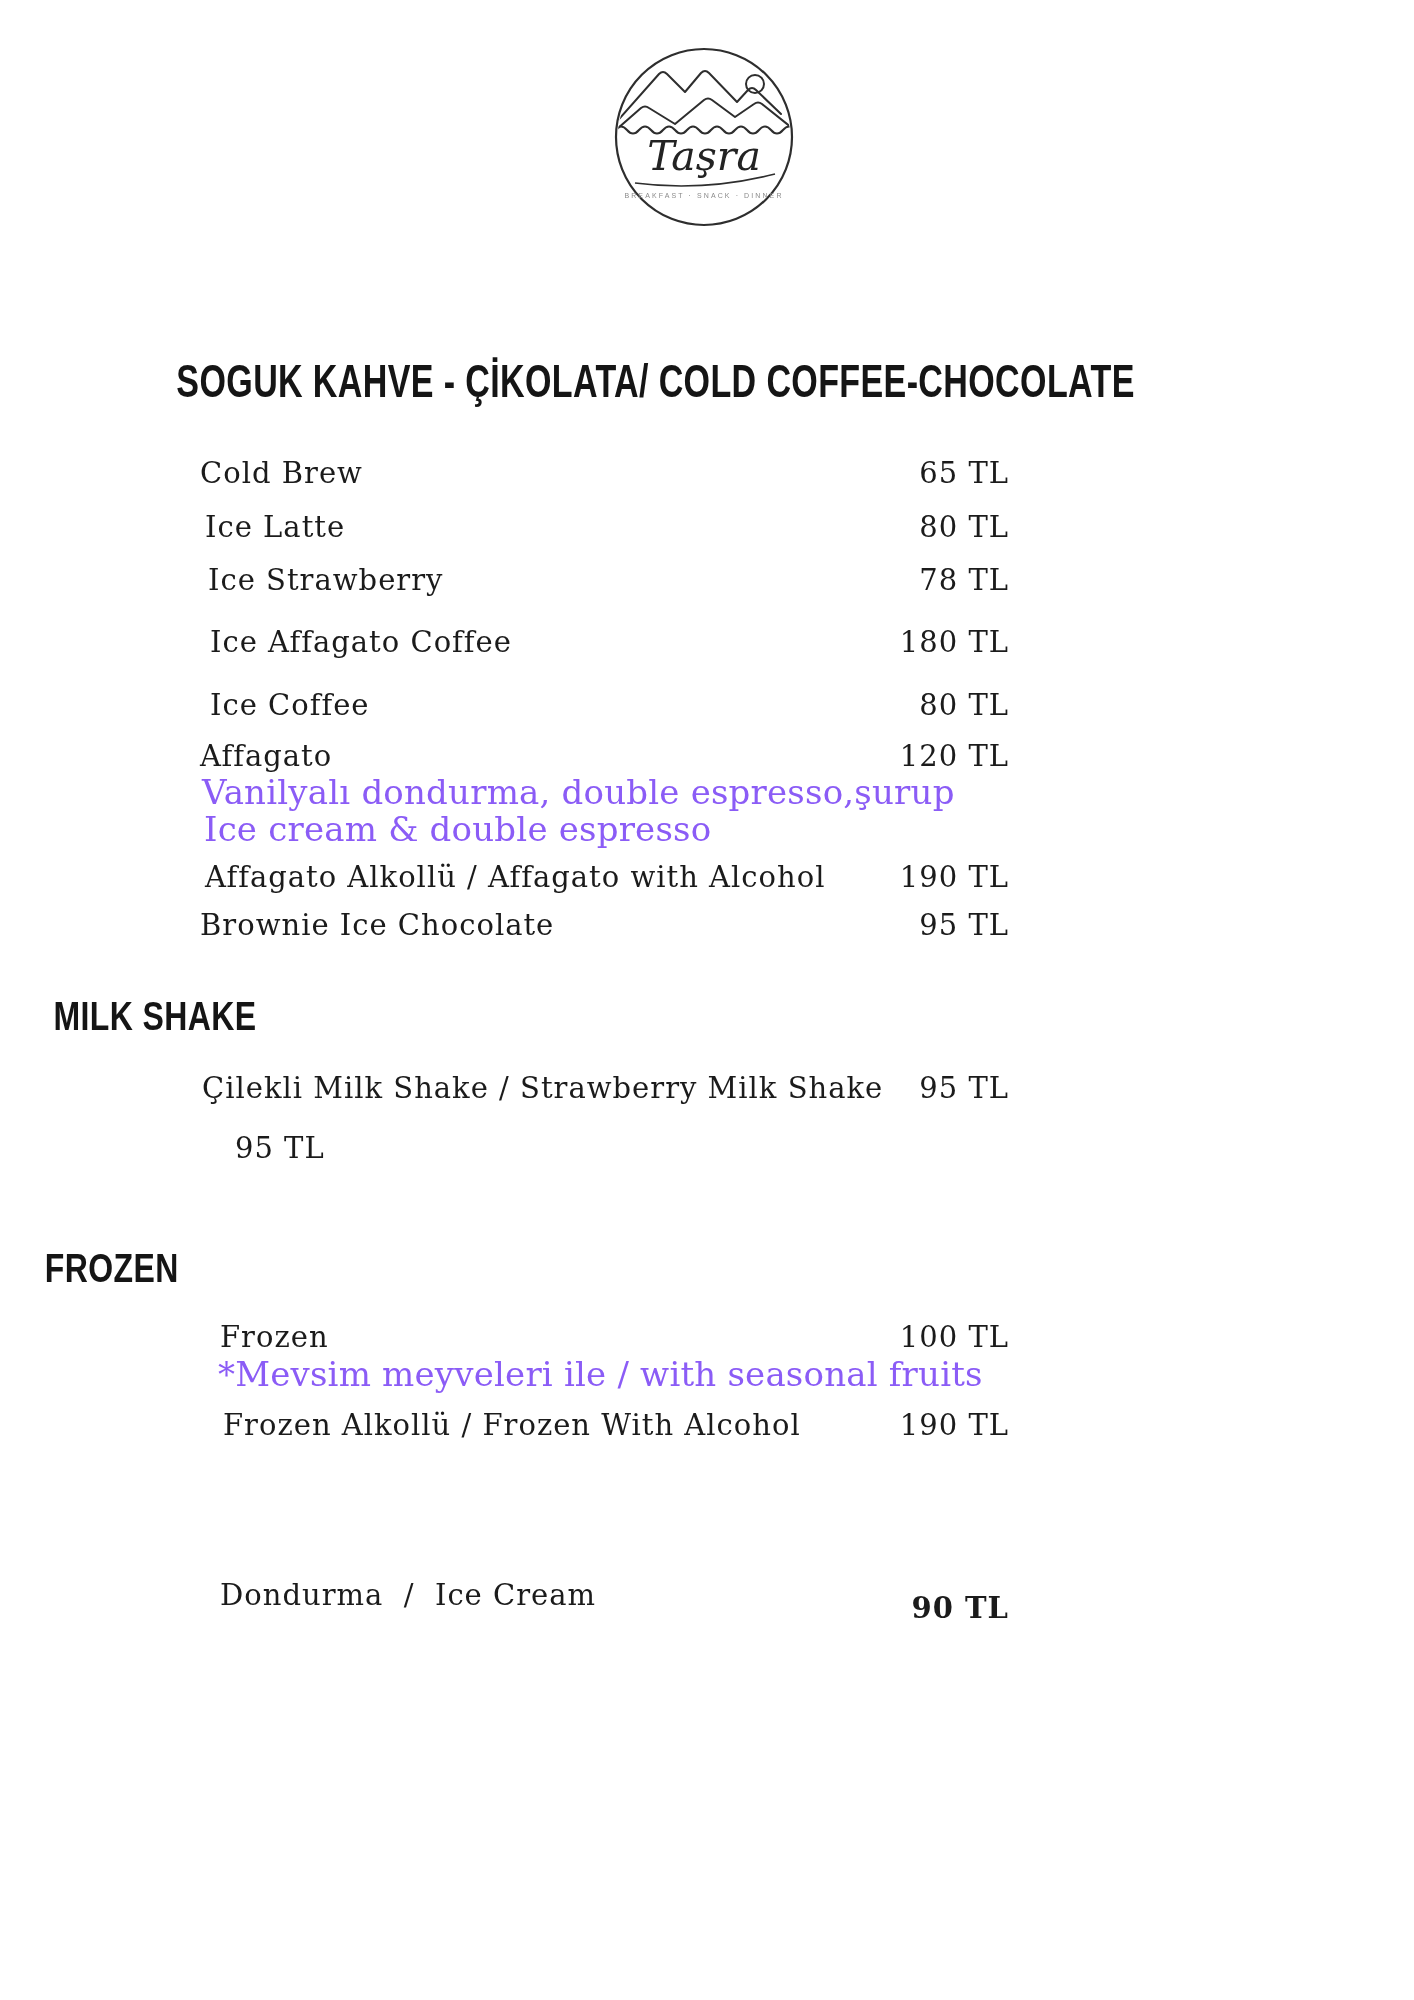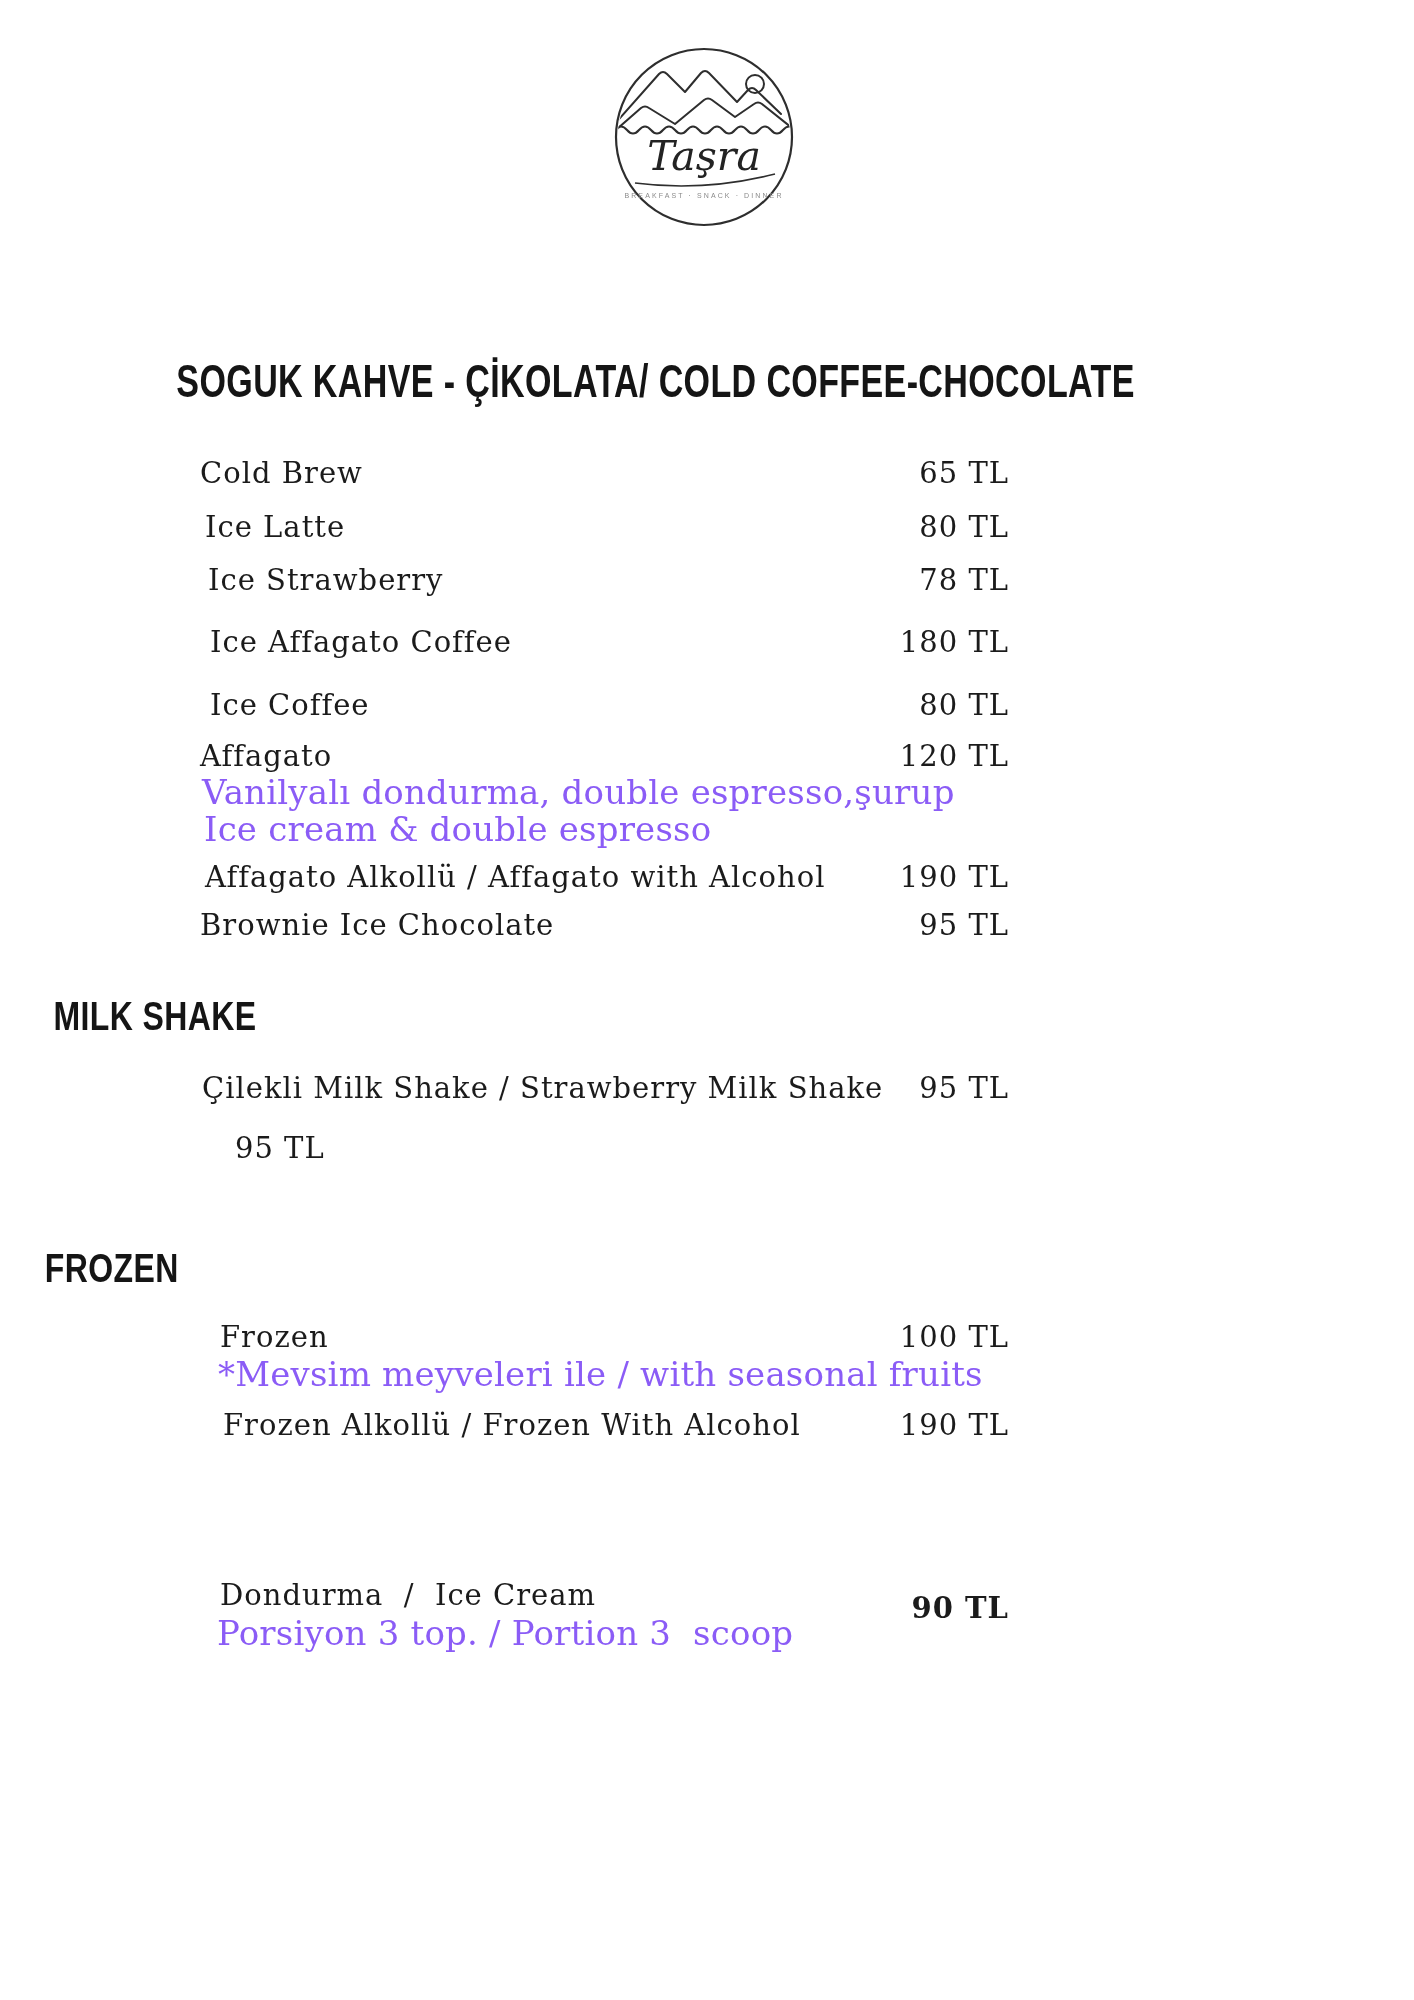--- a/index.html
+++ b/index.html
@@ -110,16 +110,15 @@
   </div>
   <div class="desc" style="top:1355px;left:218px">*Mevsim meyveleri ile / with seasonal fruits</div>
   <div class="row" style="top:1409px;left:223px">
     <span class="item-name">Frozen Alkollü / Frozen With Alcohol</span>
     <span class="item-price">190 TL</span>
   </div>
 
   <div class="row" style="top:1579px;left:220px;right:460px">
     <span class="item-name">Dondurma  /  Ice Cream</span>
   </div>
-  <div class="desc" style="top:1614px;left:217px">Porsiyon 3 top. / Portion 3  scoop</div>
   <div class="lone-price" style="top:1592px">90 TL</div>
 
 </div>
 
 </body></html>

